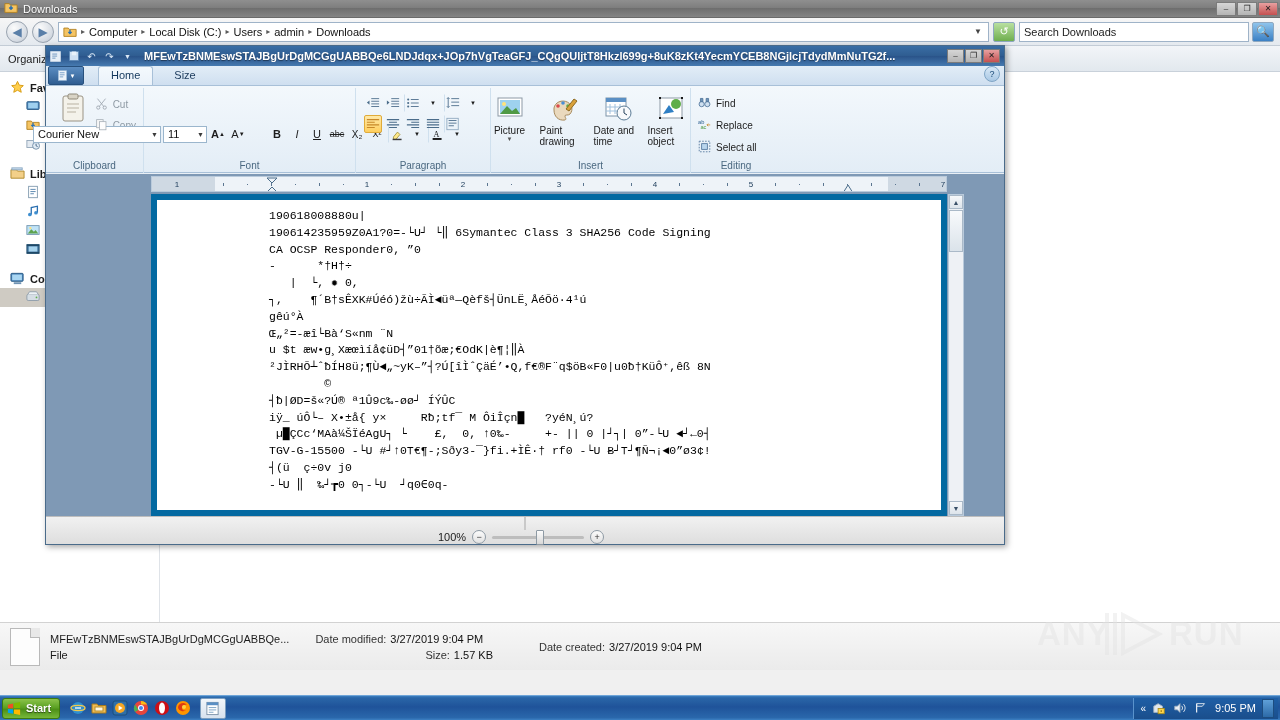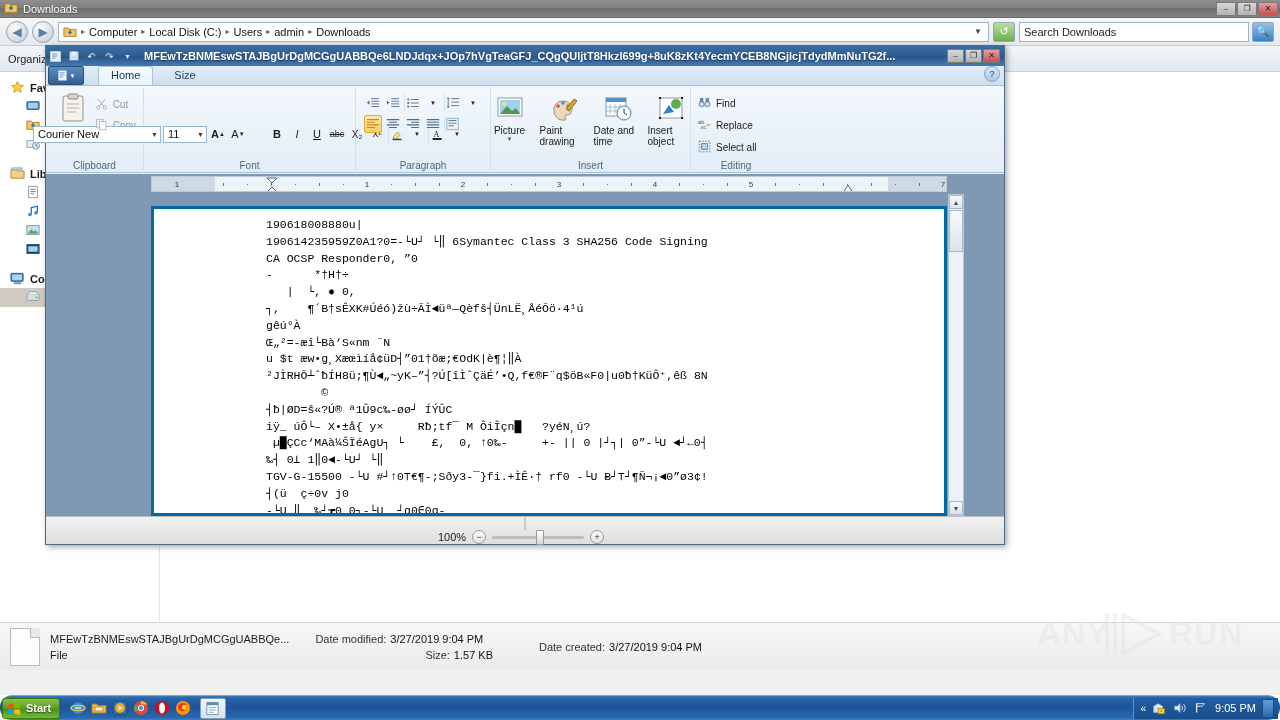--- a/index.html
+++ b/index.html
@@ -179,21 +179,21 @@
     height:16px; margin:2px 0 0 0; background:#eef3f8; border:1px solid #b9cadb;
     position:relative; overflow:hidden;
     margin-left:105px; margin-right:57px;
   }
   .ruler-inner { position:absolute; inset:0; font-size:8px; color:#22405e;}
   .ruler-num { position:absolute; top:3px; transform:translateX(-50%); }
   .ruler-tick { position:absolute; top:6px; width:1px; height:3px; background:#5b7590;}
   .ruler-dot { position:absolute; top:7px; width:1px; height:1px; background:#5b7590;}
   .ruler-gray { position:absolute; top:0; bottom:0; background:#cfd9e3;}
 
-  .doc-scroll { position:absolute; left:105px; right:57px; top:20px; bottom:0; background:#fff; border:3px solid #0369a1; overflow:hidden;margin-top:12px;}
+  .doc-scroll { position:absolute; left:105px; right:57px; top:20px; bottom:0; background:#fff; border:6px solid #0369a1; overflow:hidden;}
   .doc-page { position:absolute; inset:0; background:#fff; padding:8px 0 0 0; }
   .doc-line {
     font-family:"Liberation Mono","DejaVu Sans Mono",monospace;
     font-size:11.5px; line-height:16.8px; color:#000; white-space:pre;
     padding-left:112px;
   }
   .vscroll {
     position:absolute; right:40px; top:20px; bottom:0; width:16px;
     background:#eef1f5; border:1px solid #b9cadb; display:flex; flex-direction:column; align-items:center;
   }
@@ -215,21 +215,20 @@
   .zoom-track { width:92px;height:3px;background:#bdbdbd;border-radius:2px;position:relative;}
   .zoom-thumb { position:absolute; left:44px; top:-6px; width:8px;height:15px;
     background:linear-gradient(to bottom,#fcfcfc,#d8d8d8); border:1px solid #8e9aa4; border-radius:1px;}
 
   
   #taskbar {
     position:absolute; left:0; bottom:0; width:1280px; height:25px;
     background:linear-gradient(to bottom,#3d7fc0 0%,#2a66a8 8%,#1f539a 45%,#2a67ab 90%,#3d80c3 100%);
     display:flex; align-items:center; gap:3px; padding:0 2px;
     border-top:1px solid #6fa5d8;
-    border-radius:12px;
   }
   .start-btn {
     height:21px; padding:0 8px 0 4px; display:flex; align-items:center; gap:4px;
     background:linear-gradient(to bottom,#8bc34a 0%,#5ba123 45%,#4d9018 55%,#76b83a 100%);
     border:1px solid #3c7a10; border-radius:3px;
     color:#fff; font-weight:bold; font-size:11px; text-shadow:0 1px 1px rgba(0,0,0,.5);
   }
   .qlaunch { display:flex; align-items:center; gap:4px; padding:0 6px; }
   .tb-icon { width:17px;height:17px;border-radius:2px;display:flex;align-items:center;justify-content:center;}
   .tb-task {
@@ -788,21 +787,20 @@
           <div class="doc-line">   |  └, ✹ 0,</div>
           <div class="doc-line">┐,    ¶´B†sÊXK#Úéó)žù÷ÃÌ◄üª—Qèfš┤ÜnLË¸ÅéÕö·4¹ú</div>
           <div class="doc-line">gêú°À</div>
           <div class="doc-line">Œ„²=-æî└Bà‘S«nm ¨N</div>
           <div class="doc-line">u $t æw•g¸Xæœìíå¢üD┤”01†õæ;€OdK|è¶¦‖À</div>
           <div class="doc-line">²JÌRHÕ┴ˆƀÍH8ü;¶Ù◄„~yK–”┤?Ú[îÌˆÇäÉ’•Q,f€®F¨q$öB«F0|u0ƀ†KüÔ⁺,êß 8N</div>
           <div class="doc-line">        ©</div>
           <div class="doc-line">┤ƀ|ØD=š«?Ú® ª1Û9c‰-øø┘ ÍÝÛC</div>
           <div class="doc-line">iÿ_ úÔ└– X•±å{ y×     Rƀ;tf¯ M ÔiÎçn█   ?yéN¸ú?</div>
           <div class="doc-line"> µ█ÇCc‘MAà¼ŠÏéAgU┐ └    £,  0, ↑0‰-     +- || 0 |┘┐| 0”-└U ◄┘←0┤</div>
-          <div class="doc-line">‰┤ 0⊥ 1‖0◄-└U┘ └‖</div>
           <div class="doc-line">TGV-G-15500 -└U #┘↑0⊤€¶-;Sðy3-¯}fi.+ÌÊ·† rf0 -└U Ƀ┘⊤┘¶Ñ¬¡◄0”ø3¢!</div>
           <div class="doc-line">┤(ü  ç÷0v j0</div>
           <div class="doc-line">-└U ‖  ‰┘┲0 0┐-└U  ┘q0∈0q-</div>
         </div>
       </div>
 
       <div class="vscroll">
         <div class="vs-arrow">▲</div>
         <div class="vs-thumb"></div>
         <div class="vs-track"></div>

